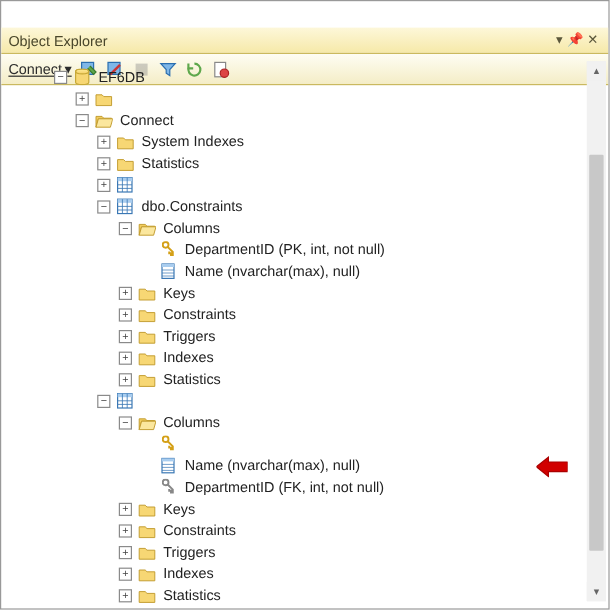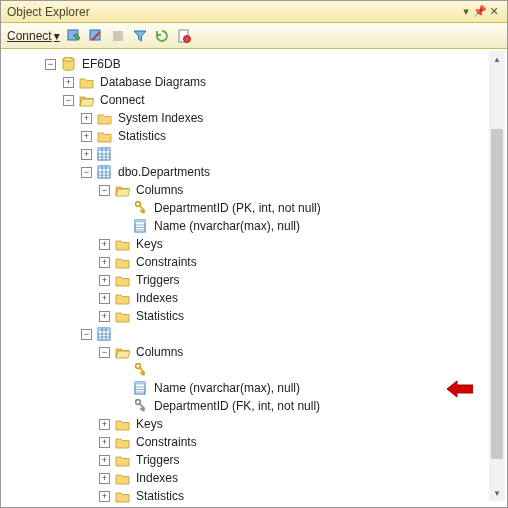--- a/index.html
+++ b/index.html
@@ -1,18 +1,18 @@
 <!DOCTYPE html>
 <html><head>
 <meta charset="utf-8">
 <style>
   * { box-sizing: border-box; margin: 0; padding: 0; font-family: "Segoe UI", Tahoma, sans-serif; font-size: 12px; }
   body { width: 508px; height: 508px; background: #fff; border: 1px solid #999; overflow: hidden; position: relative; }
 
-  .titlebar { background: linear-gradient(#fdf7d9, #f6e9a9); height: 22px; display: flex; align-items: center; padding: 0 6px; border-bottom: 1px solid #cab95f; }
+  .titlebar { background: linear-gradient(#fdf7d9, #f6e9a9); height: 22px; display: flex; align-items: center; padding: 0 6px; border-bottom: 1px solid #cab95f; margin-top: 22px; }
   .titlebar .title { flex: 1; color: #4a472b; }
   .titlebar .ctrl { width: 14px; text-align: center; color: #5b573b; cursor: pointer; font-size: 11px; }
 
   .toolbar { background: linear-gradient(#fefdf3, #f4edc6); height: 26px; display: flex; align-items: center; padding: 0 6px; border-bottom: 1px solid #cab95f; gap: 6px; }
   .toolbar .connect { color: #2b2b2b; display: flex; align-items: center; gap: 2px; cursor: pointer; text-decoration: underline; }
   .toolbar .tbicn { width: 16px; height: 16px; display: inline-flex; align-items: center; justify-content: center; }
 
   .tree-wrap { position: absolute; top: 48px; left: 0; right: 0; bottom: 0; overflow: hidden; }
   .tree { padding: 6px 0 6px 8px; line-height: 18px; color: #222; }
   .row { display: flex; align-items: center; height: 18px; white-space: nowrap; }
@@ -146,21 +146,20 @@
     <span class="lbl">EF6DB</span>
   </div>
 
   <div class="row l1">
     <span class="exp">+</span>
     <span class="icn folder-closed">
           <svg viewBox="0 0 15 13">
             <use href="#folder-closed"></use>
           </svg>
         </span>
-    <span class="lbl">Database Diagrams</span>
   </div>
 
   <div class="row l1">
     <span class="exp">−</span>
     <span class="icn folder-open">
           <svg viewBox="0 0 15 13">
             <use href="#folder-open"></use>
           </svg>
         </span>
     <span class="lbl">Connect</span>
@@ -195,21 +194,21 @@
         </span>
   </div>
 
   <div class="row l2">
     <span class="exp">−</span>
     <span class="icn">
           <svg class="tbl-icn" viewBox="0 0 14 14">
             <use href="#table"></use>
           </svg>
         </span>
-    <span class="lbl">dbo.Departments</span>
+    <span class="lbl">dbo.Constraints</span>
   </div>
 
   <div class="row l3">
     <span class="exp">−</span>
     <span class="icn folder-open">
           <svg viewBox="0 0 15 13">
             <use href="#folder-open"></use>
           </svg>
         </span>
     <span class="lbl">Columns</span>

